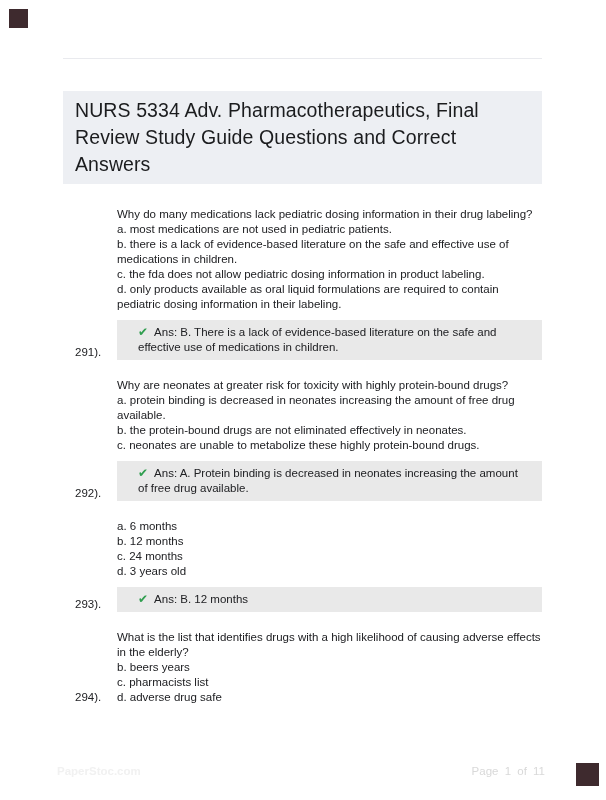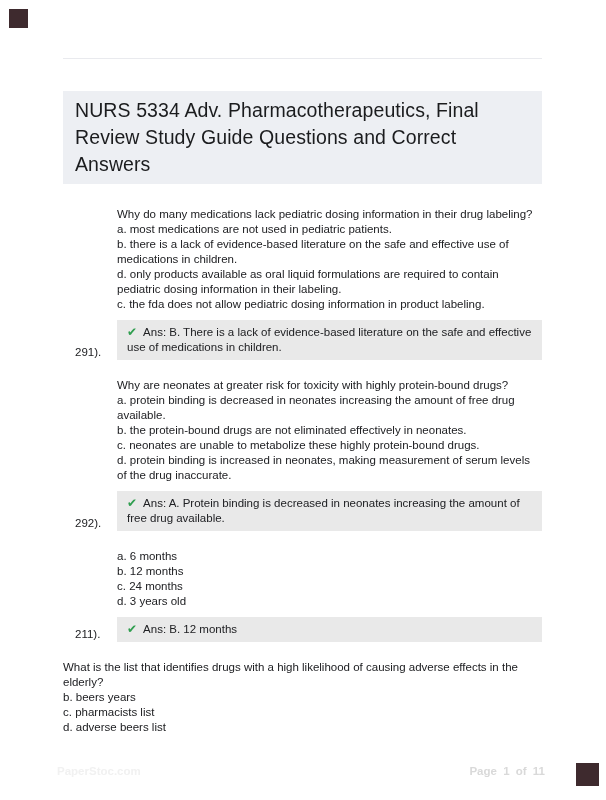--- a/index.html
+++ b/index.html
@@ -57,21 +57,21 @@
     padding-left:12px;
     flex-shrink:0;
   }
   .qbody{
     flex:1;
     min-width:0;
   }
   .answer-box{
     margin-top:8px;
     background:var(--answer-bg);
-    padding:5px 10px;
+    padding:5px 21px;
   }
   .check-icon{
     color:var(--accent-green);
     font-size:12px;
     margin-right:6px;
   }
   .footer{
     position:absolute;
     left:0;
     bottom:22px;
@@ -84,21 +84,21 @@
     left:57px;
     bottom:0;
     color:#f1f1f1;
     font-weight:700;
   }
   .page-indicator{
     position:absolute;
     right:61px;
     bottom:0;
     color:#d9d9d9;
-    font-weight:700;
+    font-weight:400;
   }
   .page-indicator span{margin-left:3px;}
   .page-indicator span:first-child{margin-left:0;}
 </style>
 </head>
 <body>
 
 <div class="corner-marker tl"></div>
 <div class="corner-marker br"></div>
 
@@ -106,67 +106,67 @@
   <div class="header-divider"></div>
   <div class="title-box">NURS 5334 Adv. Pharmacotherapeutics, Final Review Study Guide Questions and Correct Answers</div>
   <div class="questions" id="questions">
   <div class="question">
     <div class="qnum">291).</div>
     <div class="qbody">
       <div class="qtext">Why do many medications lack pediatric dosing information in their drug labeling?</div>
       <div class="opts">
             <div>a. most medications are not used in pediatric patients.</div>
             <div>b. there is a lack of evidence-based literature on the safe and effective use of medications in children.</div>
+            <div>c. the fda does not allow pediatric dosing information in product labeling.</div>
             <div>d. only products available as oral liquid formulations are required to contain pediatric dosing information in their labeling.</div>
-            <div>c. the fda does not allow pediatric dosing information in product labeling.</div>
           </div>
       <div class="answer-box">
         <span class="check-icon">✔</span><span class="answer-text">Ans: B. There is a lack of evidence-based literature on the safe and effective use of medications in children.</span>
       </div>
     </div>
   </div>
 
   <div class="question">
     <div class="qnum">292).</div>
     <div class="qbody">
       <div class="qtext">Why are neonates at greater risk for toxicity with highly protein-bound drugs?</div>
       <div class="opts">
             <div>a. protein binding is decreased in neonates increasing the amount of free drug available.</div>
             <div>b. the protein-bound drugs are not eliminated effectively in neonates.</div>
             <div>c. neonates are unable to metabolize these highly protein-bound drugs.</div>
-            <div>d. protein binding is increased in neonates, making measurement of serum levels of the drug inaccurate.</div>
           </div>
       <div class="answer-box">
         <span class="check-icon">✔</span><span class="answer-text">Ans: A. Protein binding is decreased in neonates increasing the amount of free drug available.</span>
       </div>
     </div>
   </div>
 
   <div class="question">
-    <div class="qnum">211).</div>
+    <div class="qnum">293).</div>
     <div class="qbody">
       <div class="opts">
             <div>a. 6 months</div>
             <div>b. 12 months</div>
             <div>c. 24 months</div>
             <div>d. 3 years old</div>
           </div>
       <div class="answer-box">
         <span class="check-icon">✔</span><span class="answer-text">Ans: B. 12 months</span>
       </div>
     </div>
   </div>
 
   <div class="question">
+    <div class="qnum">294).</div>
     <div class="qbody">
       <div class="qtext">What is the list that identifies drugs with a high likelihood of causing adverse effects in the elderly?</div>
       <div class="opts">
             <div>b. beers years</div>
             <div>c. pharmacists list</div>
-            <div>d. adverse beers list</div>
+            <div>d. adverse drug safe</div>
           </div>
 
     </div>
   </div>
 </div>
 </div>
 
 <div class="footer">
   <div class="watermark">PaperStoc.com</div>
   <div class="page-indicator">

